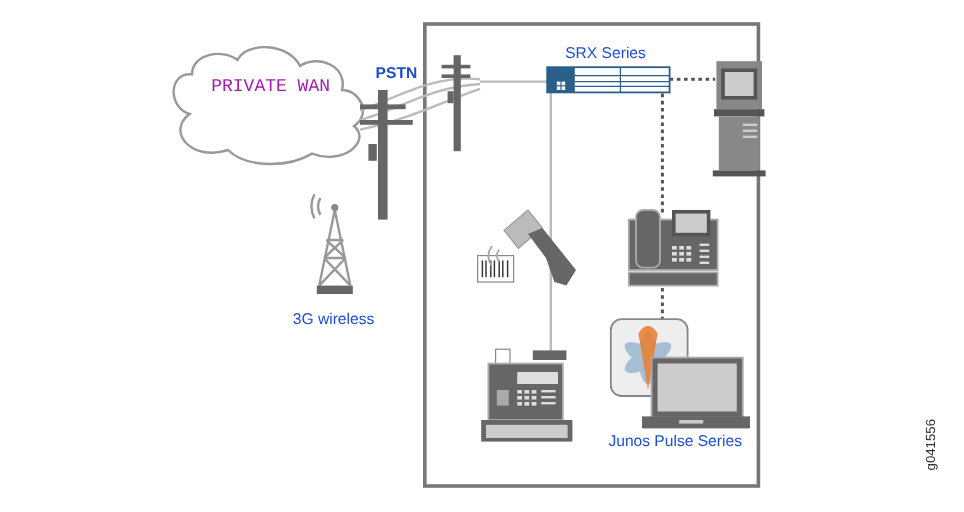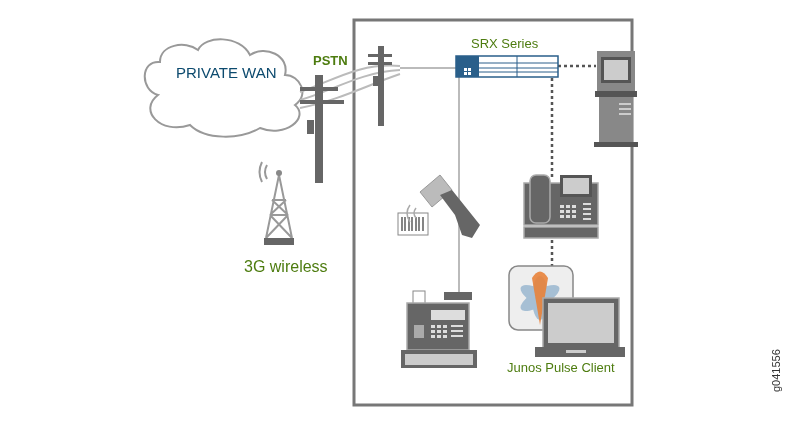--- a/index.html
+++ b/index.html
@@ -1,22 +1,22 @@
 <!DOCTYPE html>
 <html><head>
 <meta charset="utf-8">
 <style>
   html,body{margin:0;padding:0;background:#fff;}
   #root{position:relative;width:803px;height:427px;overflow:hidden;background:#fff;font-family:"Liberation Sans",sans-serif;}
   svg{position:absolute;left:0;top:0;}
-  .lbl{position:absolute;font-family:"Liberation Sans",sans-serif;color:#4d7c0f;white-space:nowrap;}
-  .wan{position:absolute;left:176px;top:64px;font-size:15px;color:#0c4a6e;font-family:Liberation Sans, sans-serif;}
+  .lbl{position:absolute;font-family:"Liberation Sans",sans-serif;color:#1d4ed8;white-space:nowrap;}
+  .wan{position:absolute;left:176px;top:64px;font-size:15px;color:#a21caf;font-family:Liberation Mono, monospace;}
   .pstn{left:313px;top:53px;font-size:13px;font-weight:bold;}
   .srx{left:471px;top:36px;font-size:13px;}
-  .g3{left:244px;top:258px;font-size:16px;}
+  .g3{left:244px;top:258px;font-size:13px;}
   .junos{left:507px;top:360px;font-size:13px;}
   .fig{position:absolute;left:770px;top:392px;font-size:11px;color:#333;transform:rotate(-90deg);transform-origin:left top;}
 </style>
 </head>
 <body>
 
 <div id="root">
 <svg width="803" height="427" viewBox="0 0 803 427">
 
   <rect x="354" y="20" width="278" height="385" fill="none" stroke="#777" stroke-width="3"></rect>
@@ -162,15 +162,15 @@
     <path d="M548,303 L614,303 L614,343 L548,343 Z" fill="#ccc"></path>
     <rect x="535" y="347" width="90" height="10" fill="#666"></rect>
     <rect x="566" y="350" width="20" height="3" fill="#ccc"></rect>
   </g>
 </svg>
 
 <div class="wan">PRIVATE WAN</div>
 <div class="lbl pstn">PSTN</div>
 <div class="lbl srx">SRX Series</div>
 <div class="lbl g3">3G wireless</div>
-<div class="lbl junos">Junos Pulse Client</div>
+<div class="lbl junos">Junos Pulse Series</div>
 <div class="fig">g041556</div>
 </div>
 
 </body></html>

